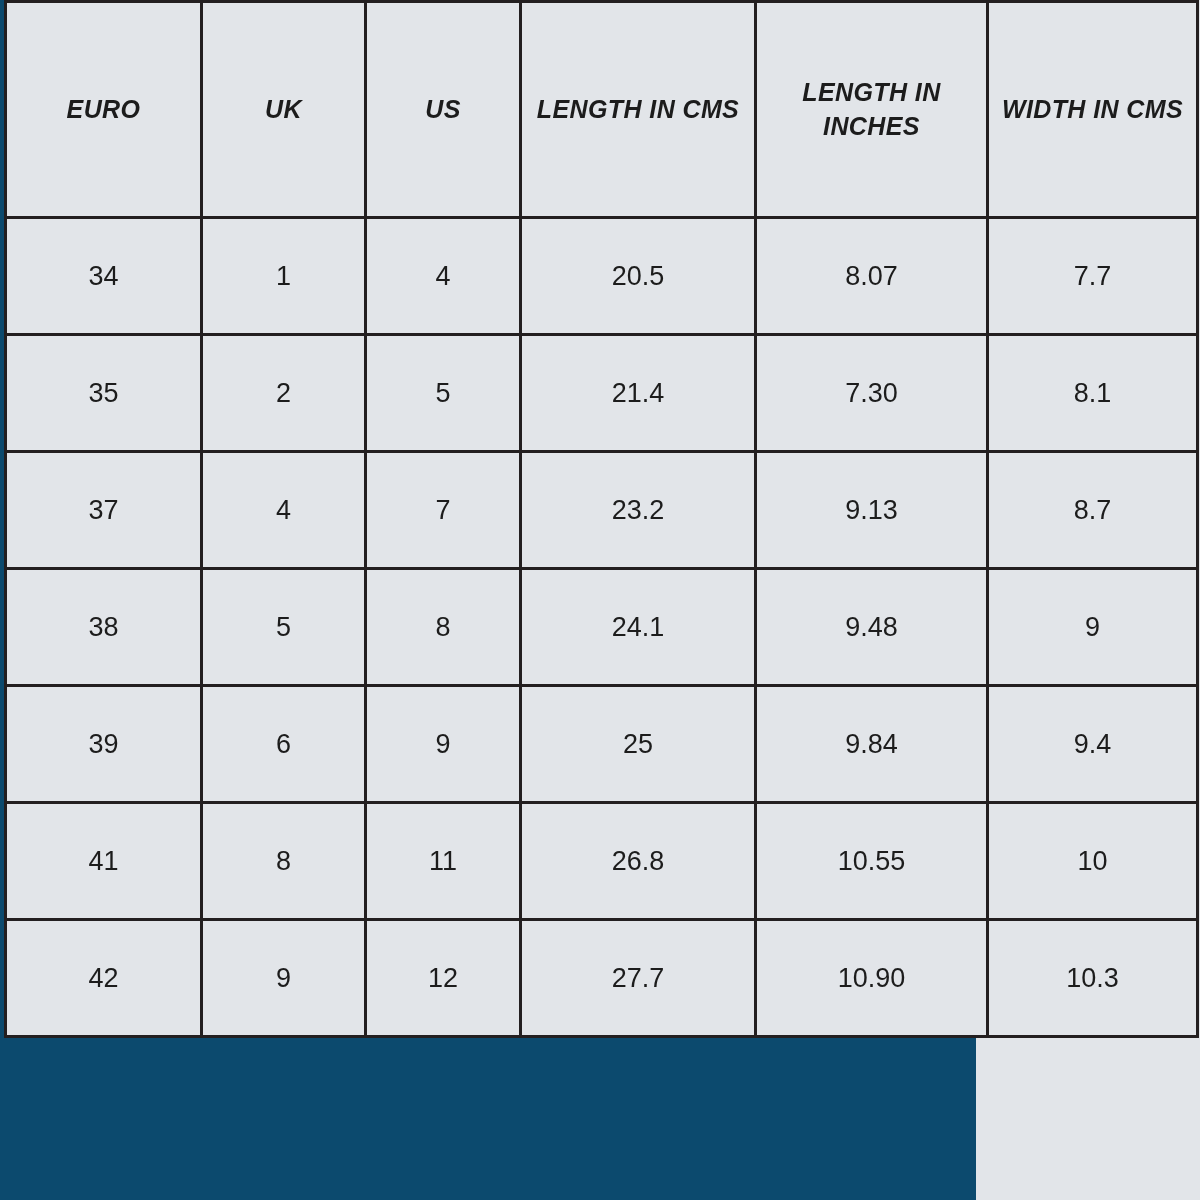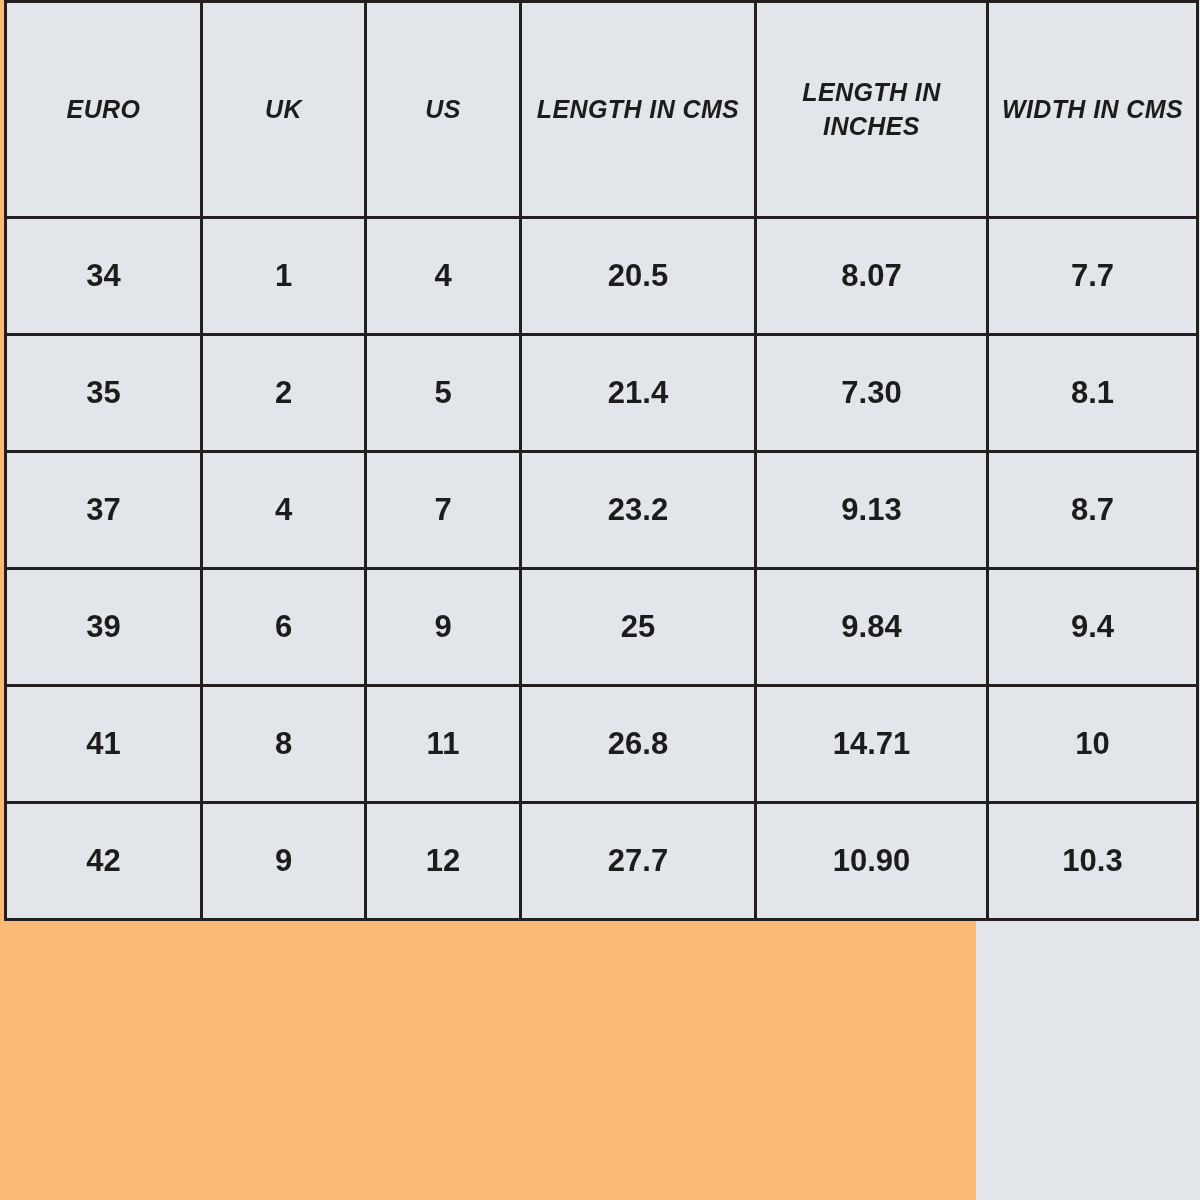--- a/index.html
+++ b/index.html
@@ -10,21 +10,21 @@
   body {
     width: 1200px;
     height: 1200px;
     font-family: "Liberation Sans", sans-serif;
     color: #1c1c1c;
     overflow: hidden;
   }
   .sheet {
     width: 976px;
     height: 1200px;
-    background: #fdba74;
+    background: #0c4a6e;
     box-sizing: border-box;
     position: relative;
   }
   table.size-table {
     border-collapse: collapse;
     width: 1192px;
     margin-left: 4px;
     table-layout: fixed;
   }
   table.size-table th,
@@ -38,22 +38,22 @@
     height: 205px;
     font-size: 25px;
     font-weight: bold;
     font-style: italic;
     letter-spacing: 0.4px;
     line-height: 1.35;
     padding: 4px 8px;
   }
   table.size-table tbody td {
     height: 110px;
-    font-size: 31px;
-    font-weight: bold;
+    font-size: 27px;
+    font-weight: normal;
     font-style: normal;
     padding: 2px 6px;
   }
   
   table.size-table tr > *:first-child {
     border-left: 3px solid #231f20;
   }
   table.size-table tr > *:last-child {
     border-right: 3px solid #231f20;
   }
@@ -106,33 +106,41 @@
       </tr>
       <tr>
         <td>37</td>
         <td>4</td>
         <td>7</td>
         <td>23.2</td>
         <td>9.13</td>
         <td>8.7</td>
       </tr>
       <tr>
+        <td>38</td>
+        <td>5</td>
+        <td>8</td>
+        <td>24.1</td>
+        <td>9.48</td>
+        <td>9</td>
+      </tr>
+      <tr>
         <td>39</td>
         <td>6</td>
         <td>9</td>
         <td>25</td>
         <td>9.84</td>
         <td>9.4</td>
       </tr>
       <tr>
         <td>41</td>
         <td>8</td>
         <td>11</td>
         <td>26.8</td>
-        <td>14.71</td>
+        <td>10.55</td>
         <td>10</td>
       </tr>
       <tr>
         <td>42</td>
         <td>9</td>
         <td>12</td>
         <td>27.7</td>
         <td>10.90</td>
         <td>10.3</td>
       </tr>

